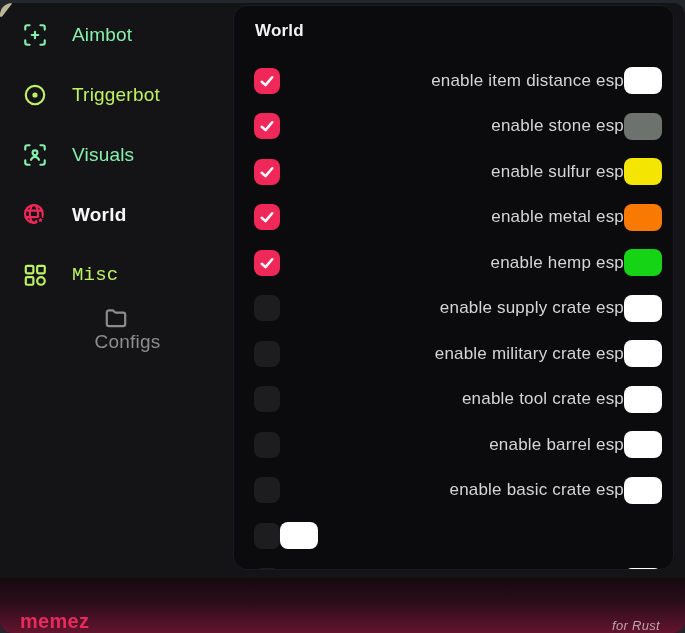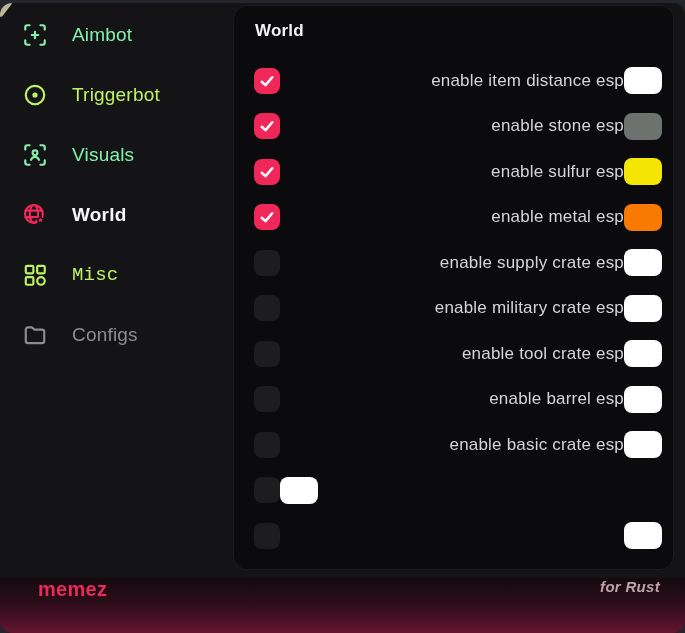--- a/index.html
+++ b/index.html
@@ -21,21 +21,21 @@
   .sidebar{position:absolute;left:0;top:0;width:233px;padding-top:2px;}
   .side-item{
     height:60px;display:flex;align-items:center;padding-left:22px;cursor:pointer;
   }
   .side-item .icon{width:26px;height:26px;margin-right:24px;display:flex;align-items:center;justify-content:center;}
   .side-item .icon svg{width:26px;height:26px;display:block;}
   .side-label{font-size:19px;letter-spacing:.2px;}
   .side-item.normal{color:#86efac;}
   .side-item.disabled{color:#bef264;}
   .side-item.muted{color:#bef264;font-family:Liberation Mono, monospace;}
-  .side-item.muted2{color:#8d8d8d;}
+  .side-item.muted2{color:#8d8d8d;flex-direction:column;}
   .side-item.active{color:#f5f5f5;}
   .side-item.active .side-label{font-weight:700;color:#f7f7f7;}
   .side-item.active .icon{color:var(--accent);}
   
   .panel{
     position:absolute;left:233px;top:2px;width:441px;height:565px;
     background:#0b0b0d;border:1px solid #1c1c20;border-radius:14px;
     box-sizing:border-box;overflow:hidden;
   }
   .panel h2{
@@ -52,26 +52,26 @@
   .checkbox svg{width:18px;height:18px;display:none;}
   .checkbox.checked svg{display:block;}
   .row-label{flex:1;margin-left:13px;font-size:17px;color:#d5d5d5;letter-spacing:.2px;text-align:right;}
   .swatch{
     width:38px;height:27px;border-radius:8px;flex:0 0 38px;cursor:pointer;
   }
   
   .footer{
     position:absolute;left:0;bottom:0;width:100%;height:55px;box-sizing:border-box;
     background:linear-gradient(180deg,#150a0e 0%,#2c0d1a 45%,#63142f 100%);
-    display:flex;align-items:flex-start;justify-content:space-between;
-    padding:0 25px 0 38px;
+    display:flex;align-items:flex-end;justify-content:space-between;
+    padding:0 25px 0 20px;
     gap:8px;
   }
   .brand{font-size:20px;font-weight:700;color:#e82a5c;letter-spacing:.3px;}
-  .tagline{font-size:15px;font-weight:700;font-style:italic;color:#bfa3ac;letter-spacing:.3px;}
+  .tagline{font-size:13px;font-weight:400;font-style:italic;color:#bfa3ac;letter-spacing:.3px;}
 </style>
 </head>
 <body style="--accent: #f0285a;">
 
 <div class="window">
 
   <div class="cursor-artifact"></div>
 
   <nav class="sidebar" id="sidebar">
   <div class="side-item normal">
@@ -183,20 +183,29 @@
   <div class="row">
     <span class="checkbox checked">
       <svg viewBox="0 0 24 24" fill="none" stroke="#ffffff" stroke-width="3.4" stroke-linecap="round" stroke-linejoin="round">
               <polyline points="5 13 10 17.5 19 7"></polyline>
             </svg>
     </span>
     <span class="row-label">enable metal esp</span>
     <span class="swatch" style="background: rgb(249, 122, 2);"></span>
   </div>
 
+  <div class="row">
+    <span class="checkbox checked">
+      <svg viewBox="0 0 24 24" fill="none" stroke="#ffffff" stroke-width="3.4" stroke-linecap="round" stroke-linejoin="round">
+              <polyline points="5 13 10 17.5 19 7"></polyline>
+            </svg>
+    </span>
+    <span class="row-label">enable hemp esp</span>
+    <span class="swatch" style="background: rgb(21, 212, 21);"></span>
+  </div>
 
   <div class="row">
     <span class="checkbox">
       
     </span>
     <span class="row-label">enable supply crate esp</span>
     <span class="swatch" style="background: rgb(255, 255, 255);"></span>
   </div>
 
   <div class="row">

